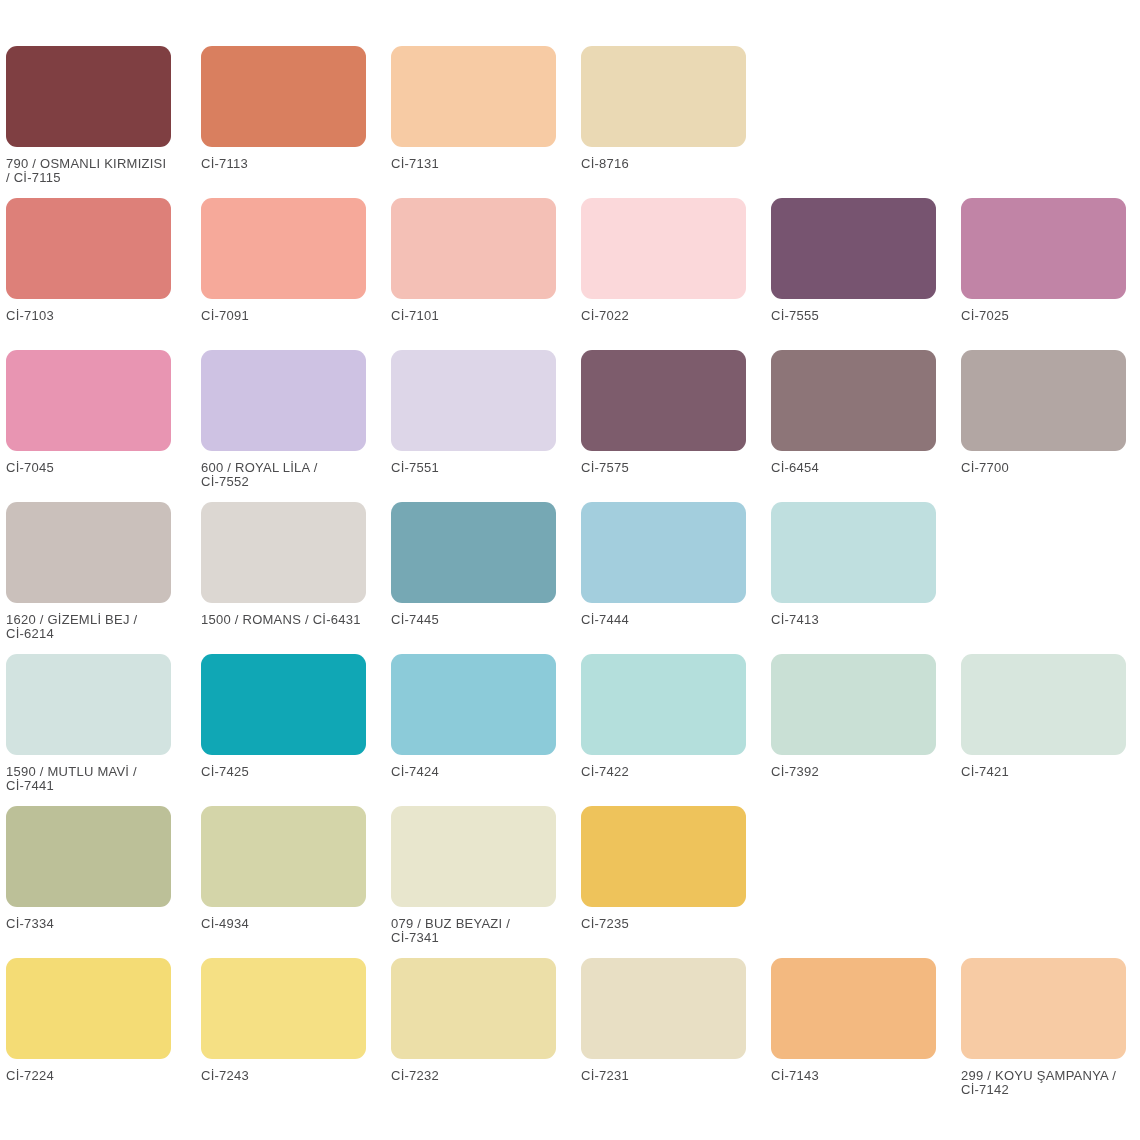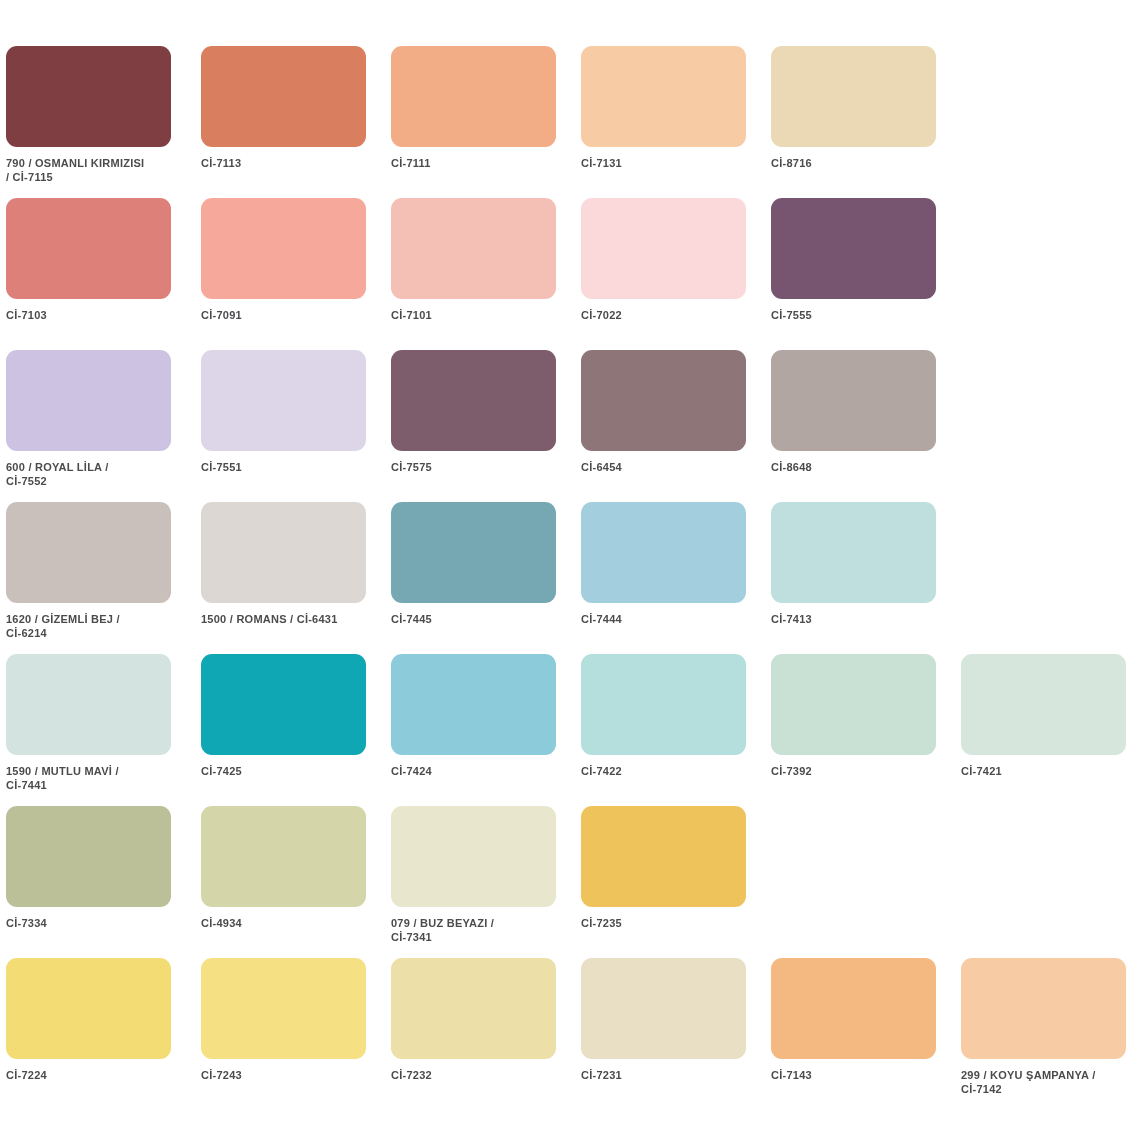--- a/index.html
+++ b/index.html
@@ -43,27 +43,27 @@
     width: 165px;
     height: 101px;
     border-radius: 11px;
     margin-left: 11px;
     flex: 0 0 auto;
   }
 
   .swatch-label {
     margin-left: 11px;
     margin-top: 10px;
-    font-size: 11px;
+    font-size: 13px;
     line-height: 13.5px;
     letter-spacing: 0.25px;
     color: #4b4b4d;
     width: 168px;
     white-space: pre-line;
-    font-weight: 700;
+    font-weight: 400;
   }
 
   
   .swatch-row > .swatch-cell:first-child .swatch-chip,
   .swatch-row > .swatch-cell:first-child .swatch-label {
     margin-left: 6px;
   }
 </style>
 </head>
 <body>
@@ -73,24 +73,20 @@
       <div class="swatch-cell">
         <div class="swatch-chip" style="background: rgb(127, 63, 66);"></div>
         <div class="swatch-label">790 / OSMANLI KIRMIZISI
 / Cİ-7115</div>
       </div>
       <div class="swatch-cell">
         <div class="swatch-chip" style="background: rgb(217, 127, 95);"></div>
         <div class="swatch-label">Cİ-7113</div>
       </div>
       <div class="swatch-cell">
-        <div class="swatch-chip" style="background: rgb(242, 172, 134);"></div>
-        <div class="swatch-label">Cİ-7111</div>
-      </div>
-      <div class="swatch-cell">
         <div class="swatch-chip" style="background: rgb(247, 203, 164);"></div>
         <div class="swatch-label">Cİ-7131</div>
       </div>
       <div class="swatch-cell">
         <div class="swatch-chip" style="background: rgb(234, 217, 180);"></div>
         <div class="swatch-label">Cİ-8716</div>
       </div>
     </div>
     <div class="swatch-row">
       <div class="swatch-cell">
@@ -106,42 +102,50 @@
         <div class="swatch-label">Cİ-7101</div>
       </div>
       <div class="swatch-cell">
         <div class="swatch-chip" style="background: rgb(251, 216, 218);"></div>
         <div class="swatch-label">Cİ-7022</div>
       </div>
       <div class="swatch-cell">
         <div class="swatch-chip" style="background: rgb(119, 84, 112);"></div>
         <div class="swatch-label">Cİ-7555</div>
       </div>
-    </div>
-    <div class="swatch-row">
+      <div class="swatch-cell">
+        <div class="swatch-chip" style="background: rgb(193, 132, 166);"></div>
+        <div class="swatch-label">Cİ-7025</div>
+      </div>
+    </div>
+    <div class="swatch-row">
+      <div class="swatch-cell">
+        <div class="swatch-chip" style="background: rgb(232, 149, 178);"></div>
+        <div class="swatch-label">Cİ-7045</div>
+      </div>
       <div class="swatch-cell">
         <div class="swatch-chip" style="background: rgb(206, 194, 227);"></div>
         <div class="swatch-label">600 / ROYAL LİLA /
 Cİ-7552</div>
       </div>
       <div class="swatch-cell">
         <div class="swatch-chip" style="background: rgb(221, 214, 232);"></div>
         <div class="swatch-label">Cİ-7551</div>
       </div>
       <div class="swatch-cell">
         <div class="swatch-chip" style="background: rgb(125, 92, 108);"></div>
         <div class="swatch-label">Cİ-7575</div>
       </div>
       <div class="swatch-cell">
         <div class="swatch-chip" style="background: rgb(141, 117, 120);"></div>
         <div class="swatch-label">Cİ-6454</div>
       </div>
       <div class="swatch-cell">
         <div class="swatch-chip" style="background: rgb(178, 166, 163);"></div>
-        <div class="swatch-label">Cİ-8648</div>
+        <div class="swatch-label">Cİ-7700</div>
       </div>
     </div>
     <div class="swatch-row">
       <div class="swatch-cell">
         <div class="swatch-chip" style="background: rgb(202, 192, 187);"></div>
         <div class="swatch-label">1620 / GİZEMLİ BEJ /
 Cİ-6214</div>
       </div>
       <div class="swatch-cell">
         <div class="swatch-chip" style="background: rgb(220, 215, 210);"></div>

